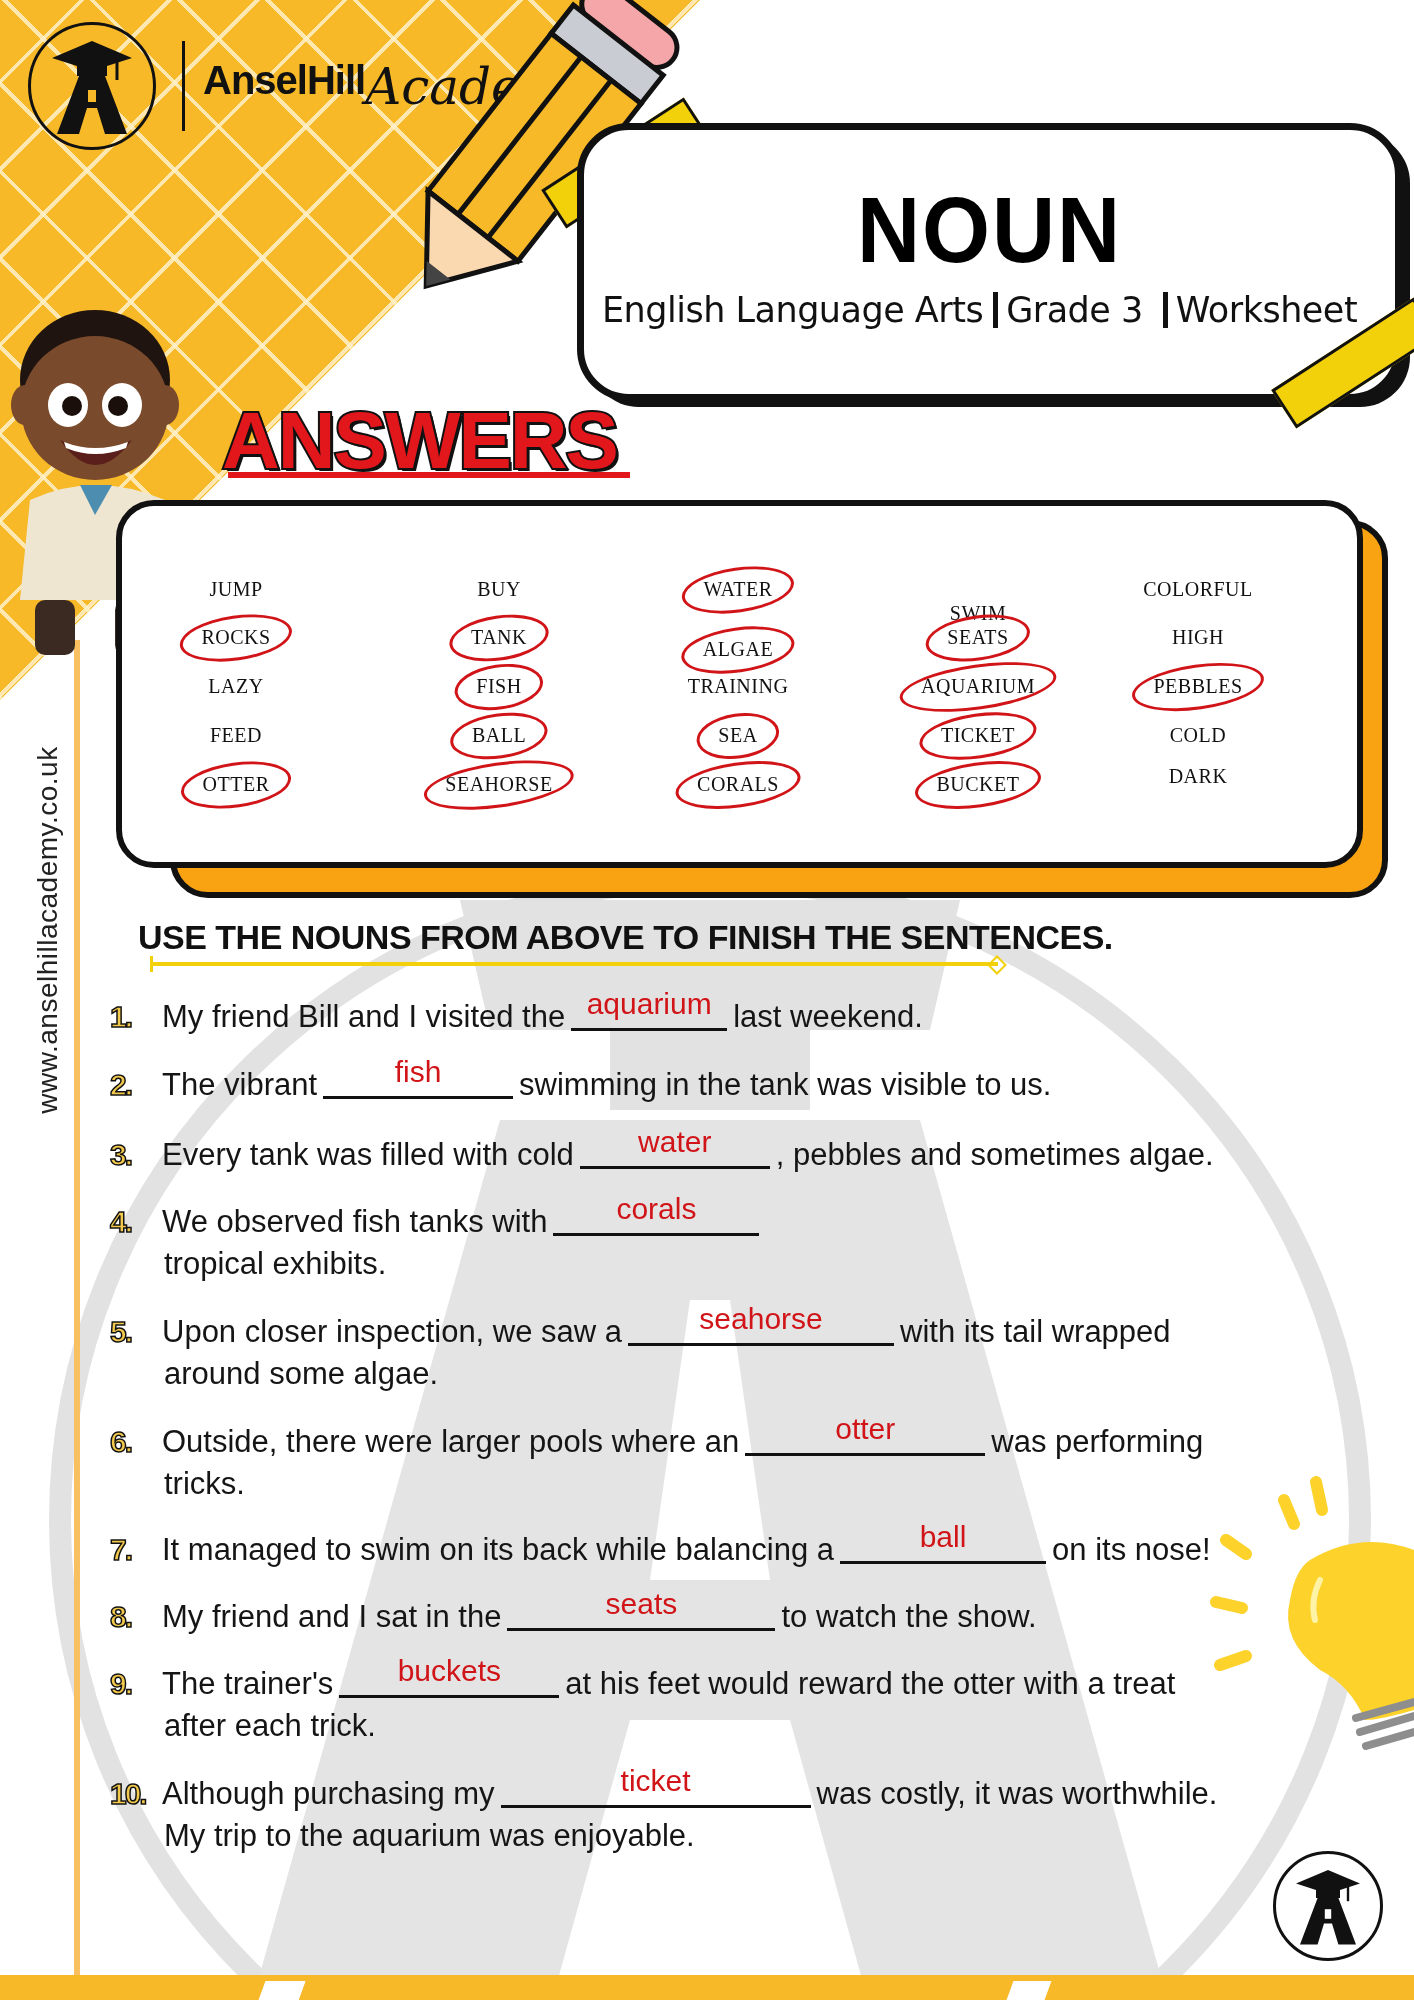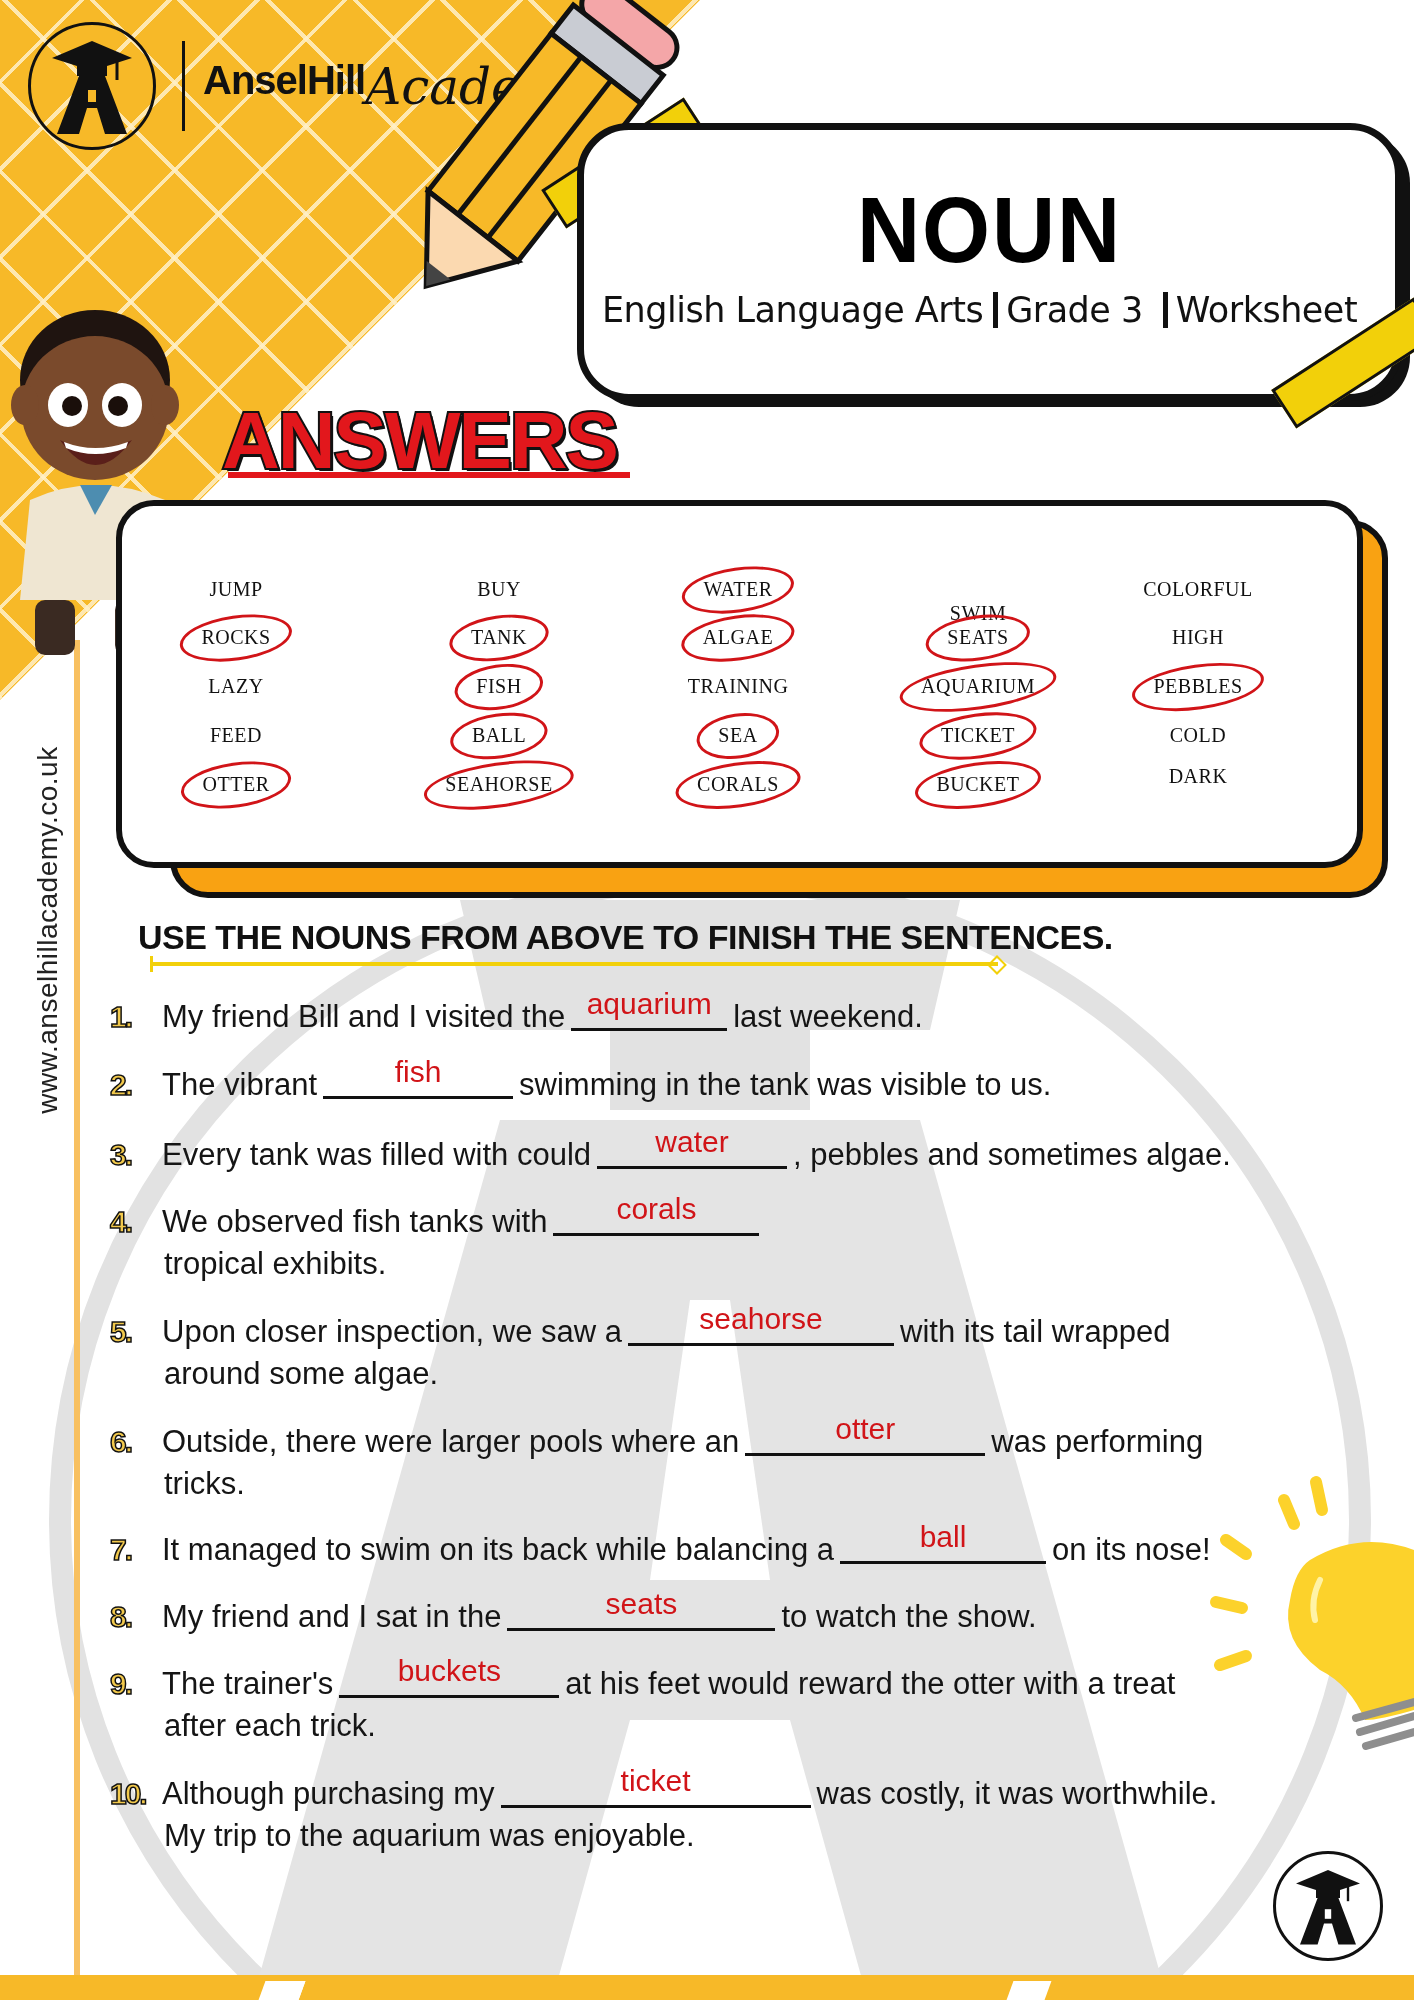--- a/index.html
+++ b/index.html
@@ -206,21 +206,21 @@
       <span class="wb-word circled" style="left: 114px; top: 131px;">ROCKS</span>
       <span class="wb-word" style="left: 114px; top: 180px;">LAZY</span>
       <span class="wb-word" style="left: 114px; top: 229px;">FEED</span>
       <span class="wb-word circled" style="left: 114px; top: 278px;">OTTER</span>
       <span class="wb-word" style="left: 377px; top: 83px;">BUY</span>
       <span class="wb-word circled" style="left: 377px; top: 131px;">TANK</span>
       <span class="wb-word circled" style="left: 377px; top: 180px;">FISH</span>
       <span class="wb-word circled" style="left: 377px; top: 229px;">BALL</span>
       <span class="wb-word circled" style="left: 377px; top: 278px;">SEAHORSE</span>
       <span class="wb-word circled" style="left: 616px; top: 83px;">WATER</span>
-      <span class="wb-word circled" style="left: 616px; top: 131px;">ALGAE</span>
+      <span class="wb-word circled" style="left: 616px; top: 143px;">ALGAE</span>
       <span class="wb-word" style="left: 616px; top: 180px;">TRAINING</span>
       <span class="wb-word circled" style="left: 616px; top: 229px;">SEA</span>
       <span class="wb-word circled" style="left: 616px; top: 278px;">CORALS</span>
       <span class="wb-word" style="left: 856px; top: 83px; margin-top: 24px;">SWIM</span>
       <span class="wb-word circled" style="left: 856px; top: 131px;">SEATS</span>
       <span class="wb-word circled" style="left: 856px; top: 180px;">AQUARIUM</span>
       <span class="wb-word circled" style="left: 856px; top: 229px;">TICKET</span>
       <span class="wb-word circled" style="left: 856px; top: 278px;">BUCKET</span>
       <span class="wb-word" style="left: 1076px; top: 83px;">COLORFUL</span>
       <span class="wb-word" style="left: 1076px; top: 131px;">HIGH</span>
@@ -229,21 +229,21 @@
       <span class="wb-word" style="left: 1076px; top: 270px; text-align: center;">DARK</span>
     </div>
 </div>
 
 <div class="instructions">USE THE NOUNS FROM ABOVE TO FINISH THE SENTENCES.</div>
 <div class="instr-underline"></div>
 
 <div id="sentences">
     <div class="sentence" style="top: 995px; left: 110px;"><span class="num">1.</span><span class="text">My friend Bill and I visited the</span><span class="blank" style="width:156px"><span class="ans">aquarium</span></span><span class="text">last weekend.</span></div>
     <div class="sentence" style="top: 1063px; left: 110px;"><span class="num">2.</span><span class="text">The vibrant</span><span class="blank" style="width:190px"><span class="ans">fish</span></span><span class="text">swimming in the tank was visible to us.</span></div>
-    <div class="sentence" style="top: 1133px; left: 110px;"><span class="num">3.</span><span class="text">Every tank was filled with could</span><span class="blank" style="width:190px"><span class="ans">water</span></span><span class="text">, pebbles and sometimes algae.</span></div>
+    <div class="sentence" style="top: 1133px; left: 110px;"><span class="num">3.</span><span class="text">Every tank was filled with cold</span><span class="blank" style="width:190px"><span class="ans">water</span></span><span class="text">, pebbles and sometimes algae.</span></div>
     <div class="sentence" style="top: 1200px; left: 110px;"><span class="num">4.</span><span class="text">We observed fish tanks with</span><span class="blank" style="width:206px"><span class="ans">corals</span></span><span class="cont">tropical exhibits.</span></div>
     <div class="sentence" style="top: 1310px; left: 110px;"><span class="num">5.</span><span class="text">Upon closer inspection, we saw a</span><span class="blank" style="width:266px"><span class="ans">seahorse</span></span><span class="text">with its tail wrapped</span><span class="cont">around some algae.</span></div>
     <div class="sentence" style="top: 1420px; left: 110px;"><span class="num">6.</span><span class="text">Outside, there were larger pools where an</span><span class="blank" style="width:240px"><span class="ans">otter</span></span><span class="text">was performing</span><span class="cont">tricks.</span></div>
     <div class="sentence" style="top: 1528px; left: 110px;"><span class="num">7.</span><span class="text">It managed to swim on its back while balancing a</span><span class="blank" style="width:206px"><span class="ans">ball</span></span><span class="text">on its nose!</span></div>
     <div class="sentence" style="top: 1595px; left: 110px;"><span class="num">8.</span><span class="text">My friend and I sat in the</span><span class="blank" style="width:268px"><span class="ans">seats</span></span><span class="text">to watch the show.</span></div>
     <div class="sentence" style="top: 1662px; left: 110px;"><span class="num">9.</span><span class="text">The trainer's</span><span class="blank" style="width:220px"><span class="ans">buckets</span></span><span class="text">at his feet would reward the otter with a treat</span><span class="cont">after each trick.</span></div>
     <div class="sentence" style="top: 1772px; left: 110px;"><span class="num">10.</span><span class="text">Although purchasing my</span><span class="blank" style="width:310px"><span class="ans">ticket</span></span><span class="text">was costly, it was worthwhile.</span><span class="cont">My trip to the aquarium was enjoyable.</span></div>
   </div>
 
 <svg class="bulb" viewBox="0 0 224 300">

